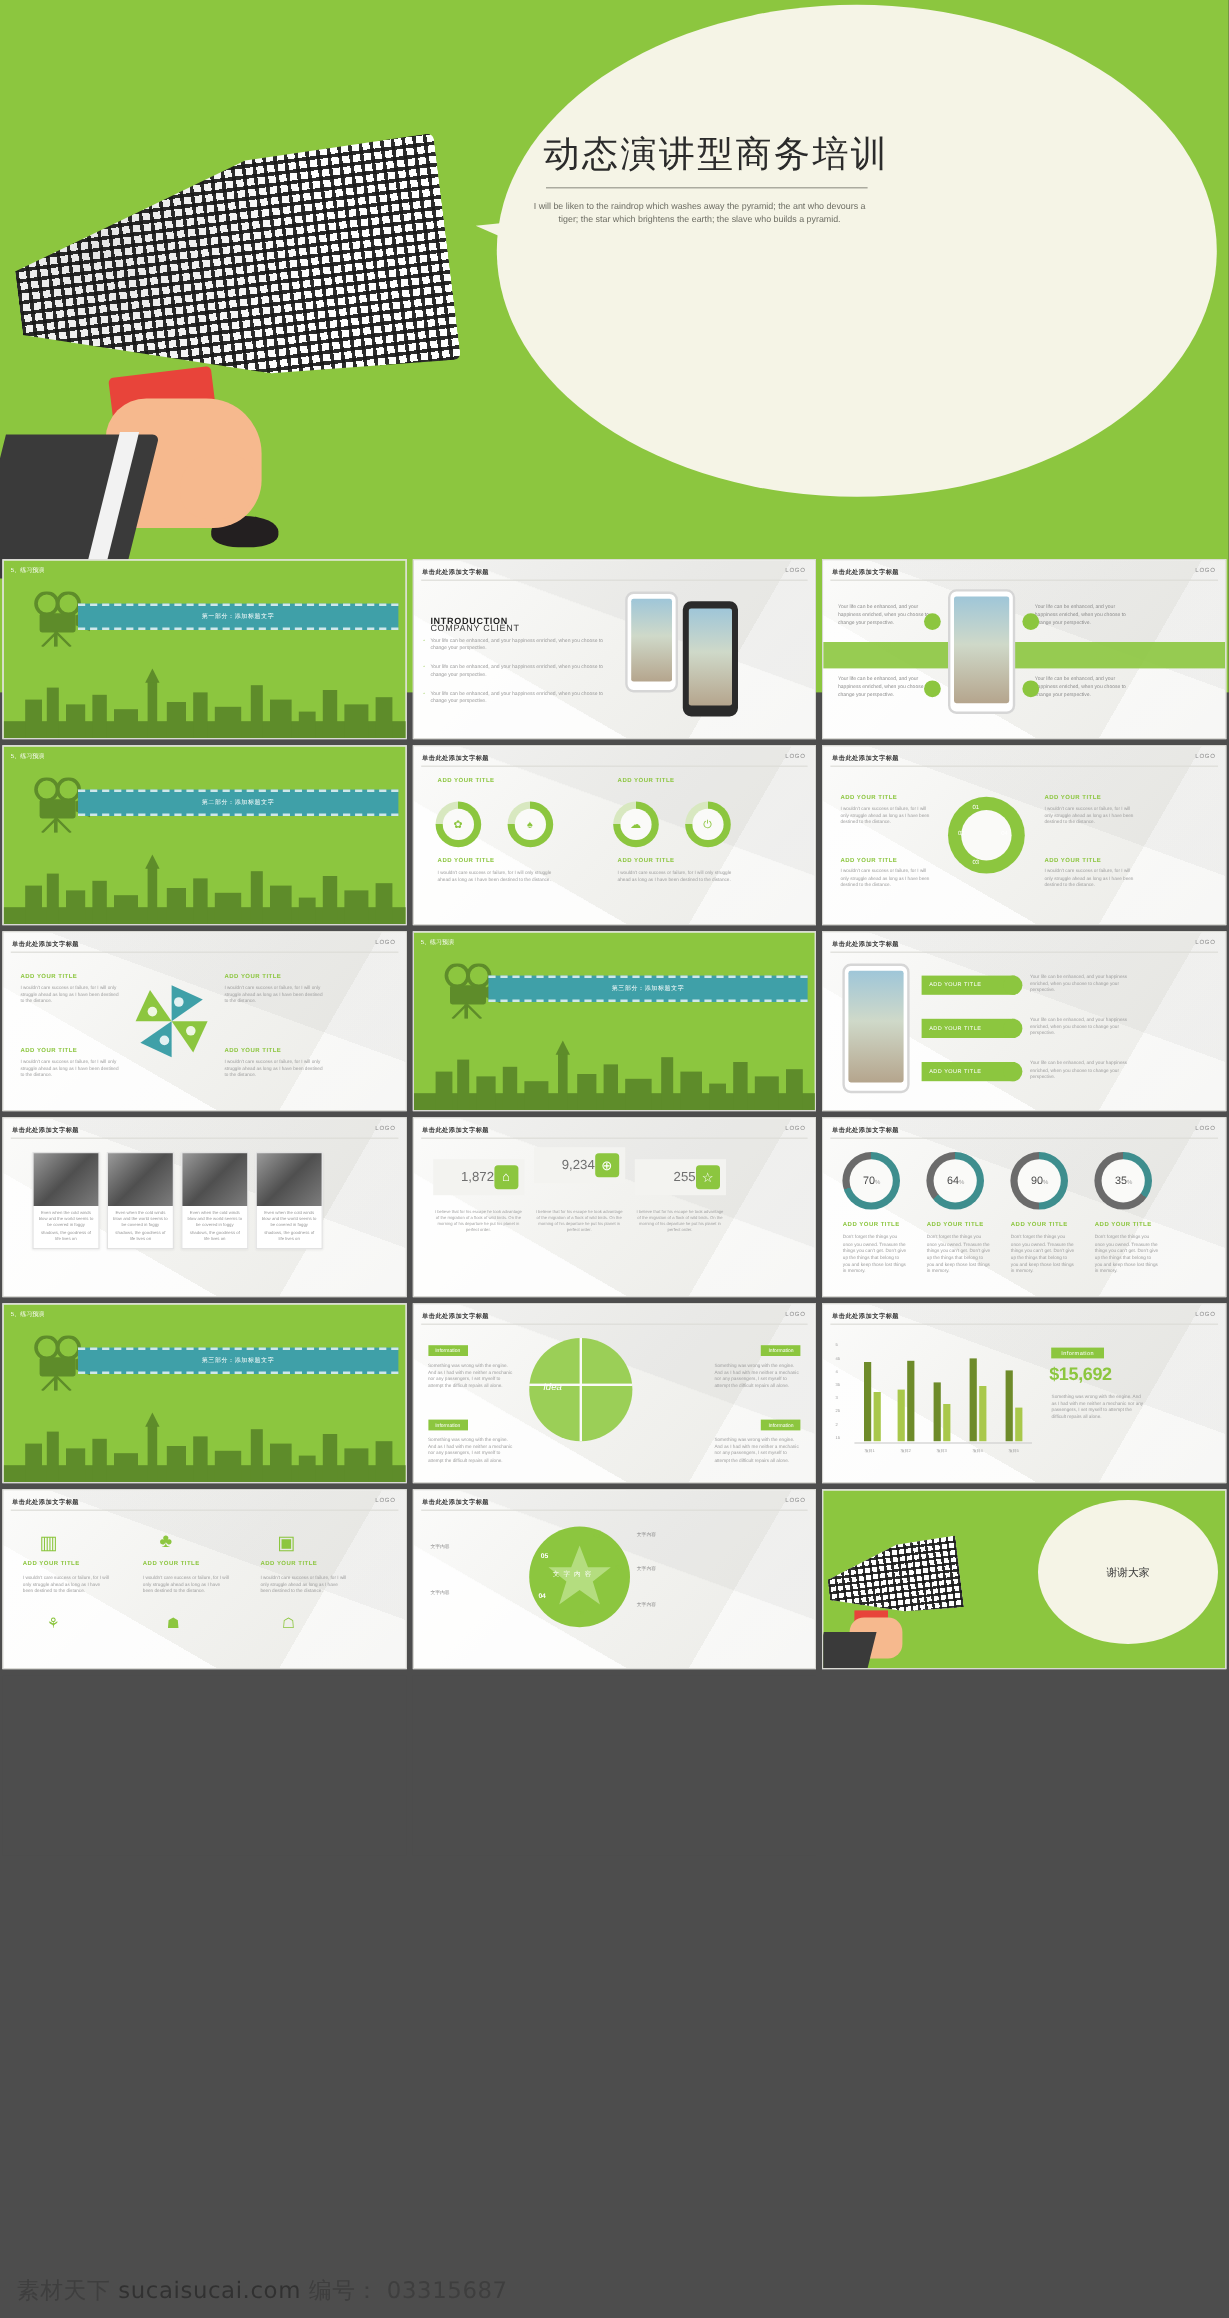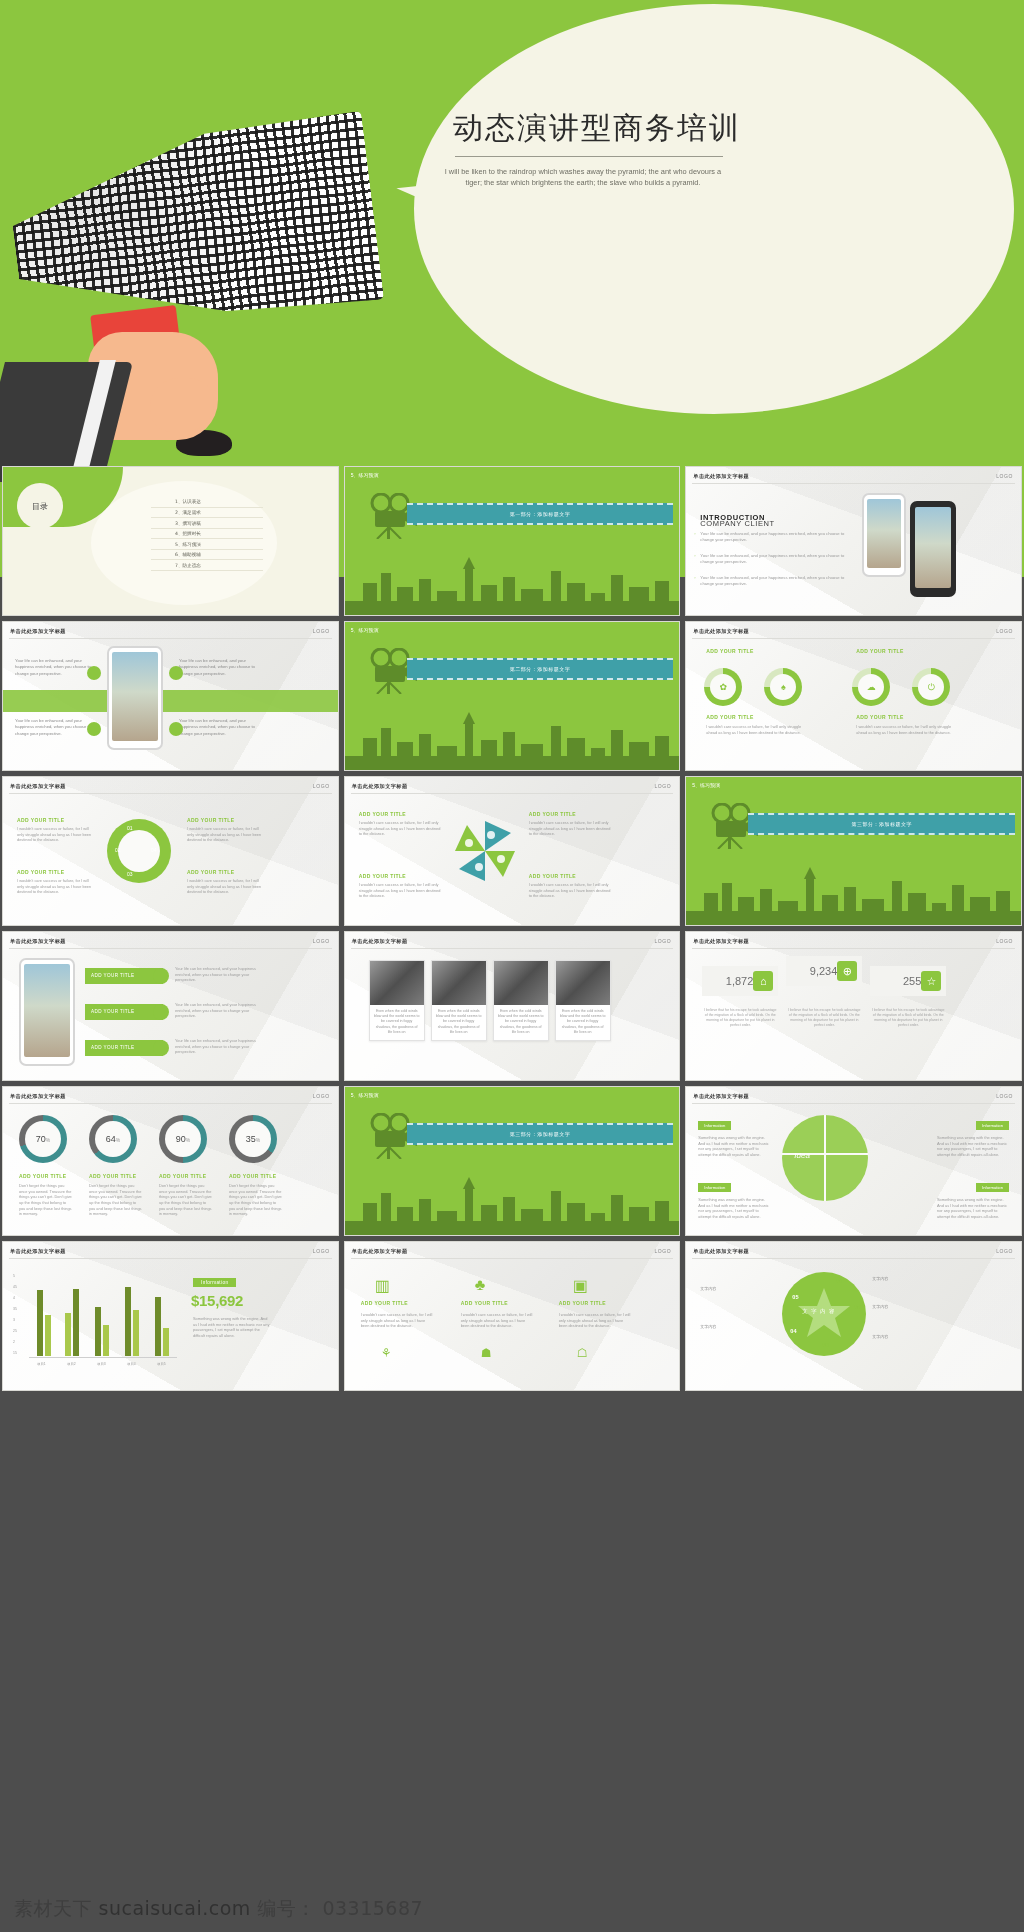--- a/index.html
+++ b/index.html
@@ -218,35 +218,20 @@
   </div>
   <div class="hero-bubble-tail"></div>
   <div class="hero-bubble"></div>
   <div class="hero-title">动态演讲型商务培训</div>
   <div class="hero-rule"></div>
   <div class="hero-sub">I will be liken to the raindrop which washes away the pyramid; the ant who devours a tiger; the star which brightens the earth; the slave who builds a pyramid.</div>
 </div>
 
 <div class="grid">
 
-  <div class="slide">
-    <div class="toc-card"></div>
-    <div class="toc-green"></div>
-    <div class="toc-badge">目录</div>
-    <div class="toc-oval"></div>
-    <div class="toc-list">
-      <div class="toc-item">1、认识表达</div>
-      <div class="toc-item">2、满足需求</div>
-      <div class="toc-item">3、撰写讲稿</div>
-      <div class="toc-item">4、把握时长</div>
-      <div class="toc-item">5、练习预演</div>
-      <div class="toc-item">6、辅助视辅</div>
-      <div class="toc-item">7、防止遗忘</div>
-    </div>
-  </div>
 
   <div class="slide">
     <div class="sect"></div>
     <div class="sect-tag">5、练习预演</div>
     <svg class="sect-cam" viewBox="0 0 56 46">
       <circle cx="14" cy="10" r="9" fill="none" stroke="#5E8C2A" stroke-width="3"></circle>
       <circle cx="32" cy="10" r="9" fill="none" stroke="#5E8C2A" stroke-width="3"></circle>
       <rect x="8" y="18" width="30" height="16" rx="2" fill="#5E8C2A"></rect>
       <polygon points="38,20 50,15 50,33 38,28" fill="#5E8C2A"></polygon>
       <rect x="20" y="34" width="3" height="12" fill="#5E8C2A"></rect>
@@ -686,20 +671,30 @@
     <div style="position:absolute;left:136px;top:100px;font-size:5.6px;color:#8CC63F;font-weight:bold">03</div>
     <div style="position:absolute;left:104px;top:86px;font-size:5.6px;color:#fff;font-weight:bold">04</div>
     <div style="position:absolute;left:106px;top:52px;font-size:5.6px;color:#fff;font-weight:bold">05</div>
     <div style="position:absolute;left:186px;top:34px;font-size:4px;color:#8a8a8a;width:80px;line-height:1.5"><span>文字内容</span></div>
     <div style="position:absolute;left:186px;top:62px;font-size:4px;color:#8a8a8a;width:80px;line-height:1.5"><span>文字内容</span></div>
     <div style="position:absolute;left:186px;top:92px;font-size:4px;color:#8a8a8a;width:80px;line-height:1.5"><span>文字内容</span></div>
     <div style="position:absolute;left:14px;top:44px;font-size:4px;color:#8a8a8a;width:74px;line-height:1.5"><span>文字内容</span></div>
     <div style="position:absolute;left:14px;top:82px;font-size:4px;color:#8a8a8a;width:74px;line-height:1.5"><span>文字内容</span></div>
   </div>
 
+  <div class="slide">
+    <div class="ty"></div>
+    <div class="ty-bubble">
+      <span class="ty-txt">谢谢大家</span>
+    </div>
+    <div class="ty-cone"></div>
+    <div class="ty-handle"></div>
+    <div class="ty-fist"></div>
+    <div class="ty-sleeve"></div>
+  </div>
 
   <div class="slide placeholder"></div>
   <div class="slide placeholder"></div>
 </div>
 
 <div class="watermark">
   <span>素材天下</span>
   <span class="dom">sucaisucai.com</span>
   <span>编号：</span>
   <span>03315687</span>

